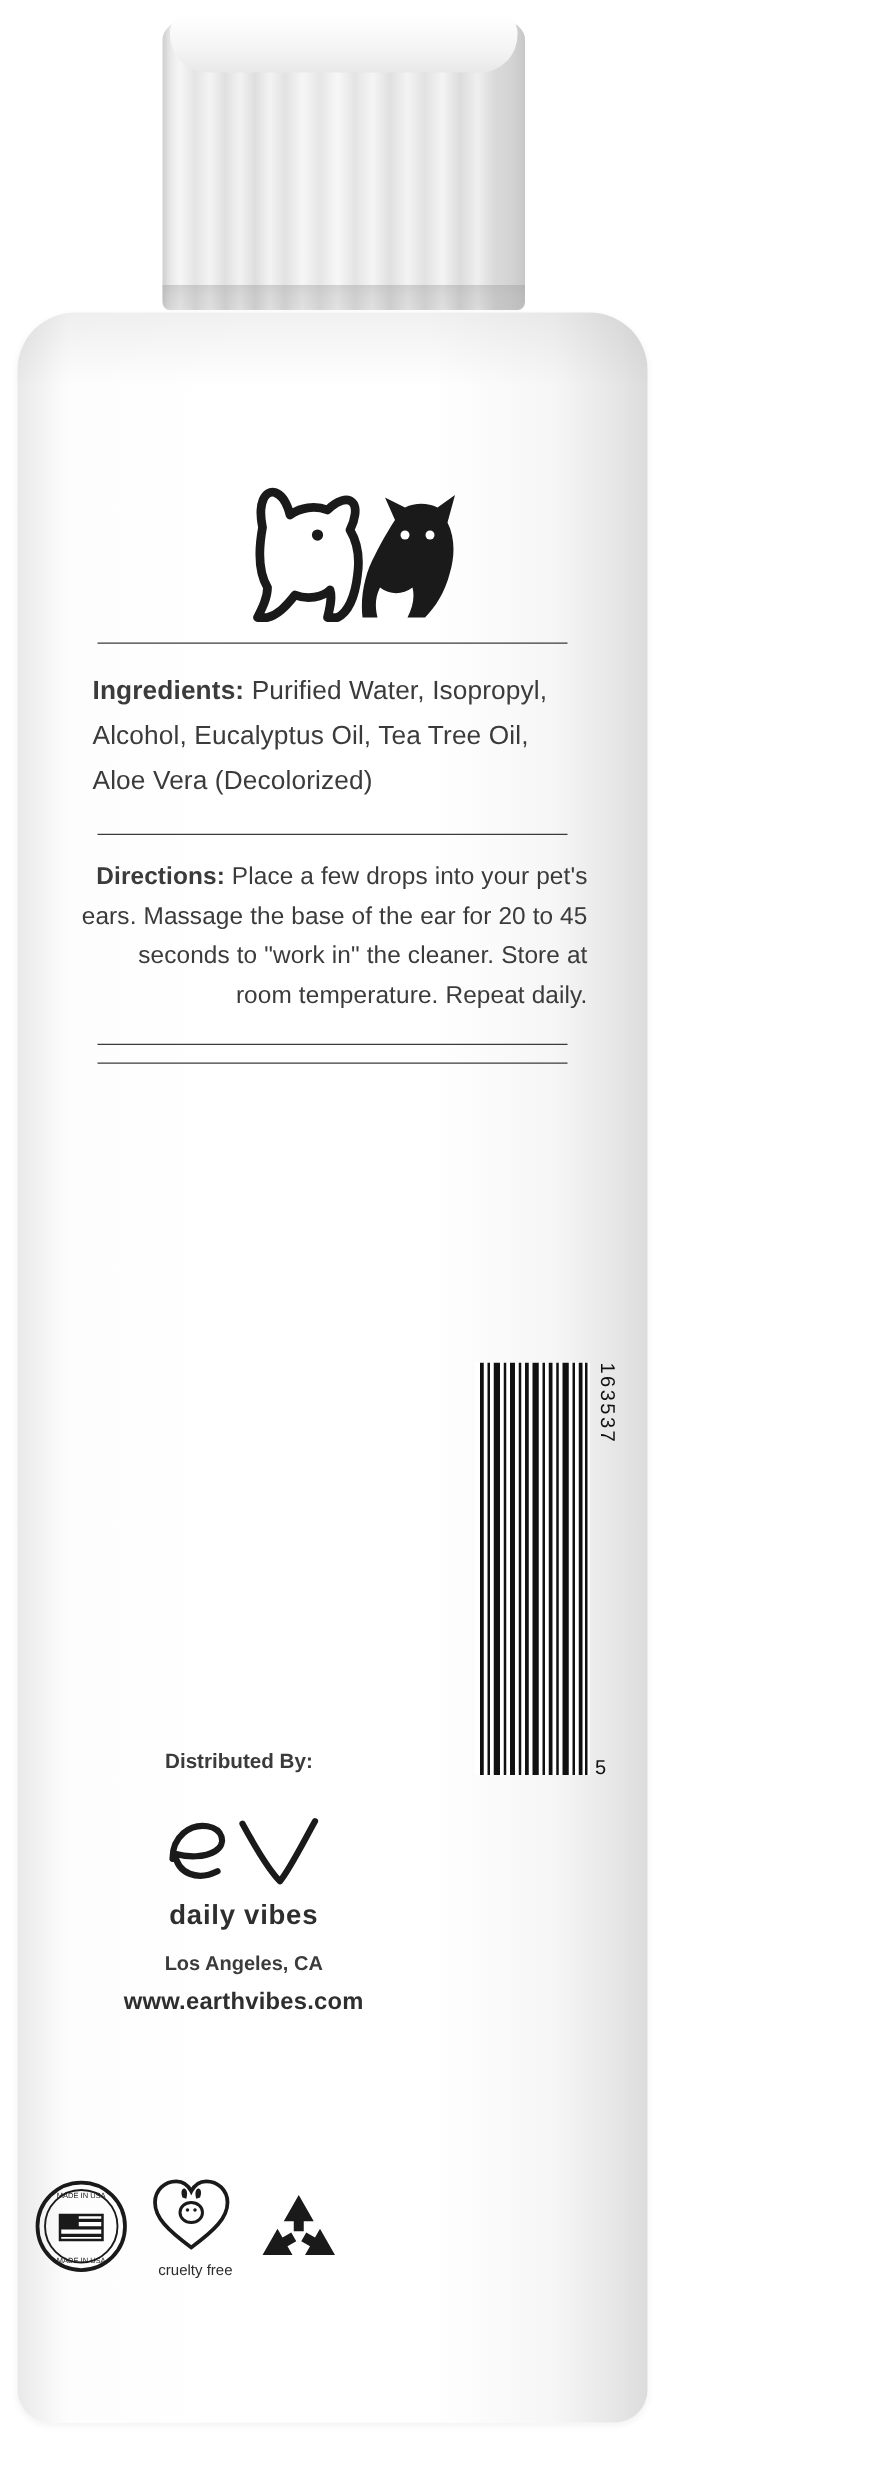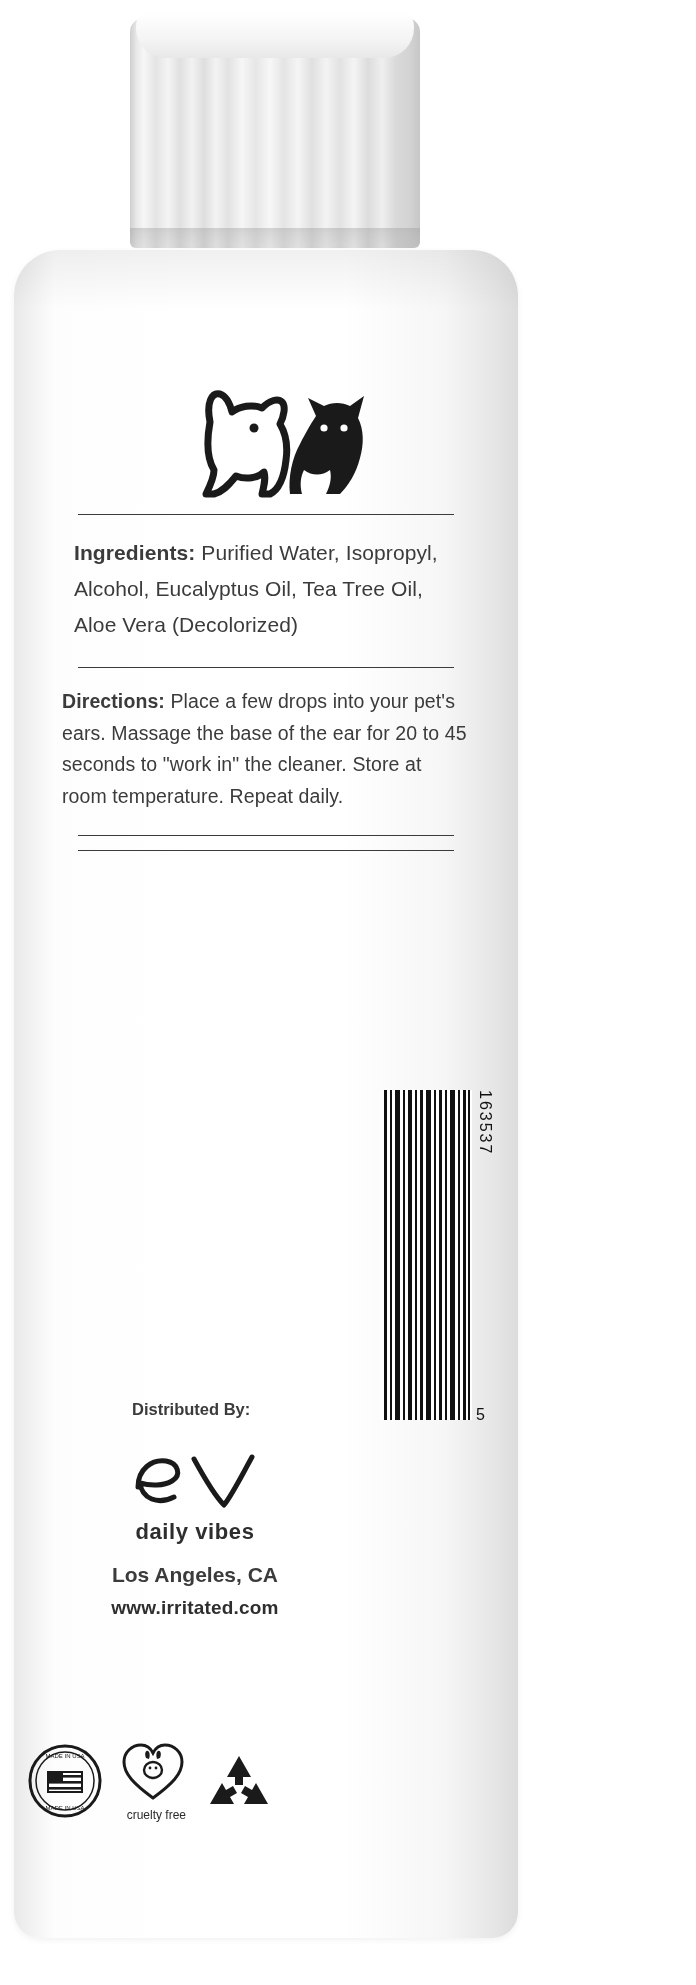--- a/index.html
+++ b/index.html
@@ -105,21 +105,21 @@
     margin-bottom: 6px;
   }
 
   hr.rule {
     border: 0;
     border-top: 1.6px solid #3b3b3b;
     margin: 14px 18px;
   }
 
   .block {
-    text-align: left;
+    text-align: right;
     line-height: 1.62;
     font-size: 19.5px;
     letter-spacing: .1px;
     padding: 4px 2px 8px;
   }
   .block.ingredients {
     font-size: 21px;
     text-align: left;
     padding: 6px 8px 10px 14px;
     line-height: 1.72;
@@ -150,21 +150,21 @@
     font-size: 0;
     line-height: 0;
   }
   .brand-name {
     font-size: 22px;
     color: #2e2e2e;
     letter-spacing: .6px;
     margin-top: 2px;
   }
   .brand-city {
-    font-size: 21px;
+    font-size: 16px;
     color: #3b3b3b;
     margin-top: 18px;
   }
   .brand-web {
     font-size: 19px;
     color: #2e2e2e;
     margin-top: 10px;
     letter-spacing: .2px;
   }
 
@@ -270,21 +270,21 @@
 
     <div class="brand">
       <div class="brand-mark">
         <svg width="150" height="76" viewBox="0 0 150 76" aria-hidden="true">
           <path d="M18 46 C18 28 32 18 46 20 C58 22 62 34 52 40 C44 45 30 45 20 42 C22 58 38 64 54 56" fill="none" stroke="#1a1a1a" stroke-width="5" stroke-linecap="round"></path>
           <path d="M74 18 C86 40 96 56 104 64 C112 54 122 34 132 16" fill="none" stroke="#1a1a1a" stroke-width="5" stroke-linecap="round" stroke-linejoin="round"></path>
         </svg>
       </div>
       <div class="brand-name">daily vibes</div>
       <div class="brand-city">Los Angeles, CA</div>
-      <div class="brand-web">www.irritated.com</div>
+      <div class="brand-web">www.earthvibes.com</div>
     </div>
   </div>
 
   <div class="barcode-wrap">
     <svg class="barcode" viewBox="0 0 92 330" preserveAspectRatio="none">
       <rect x="0" y="0" width="92" height="330" fill="#ffffff"></rect>
       <g fill="#111111">
         <rect x="4" y="0" width="3" height="330"></rect>
         <rect x="10" y="0" width="2" height="330"></rect>
         <rect x="15" y="0" width="5" height="330"></rect>

